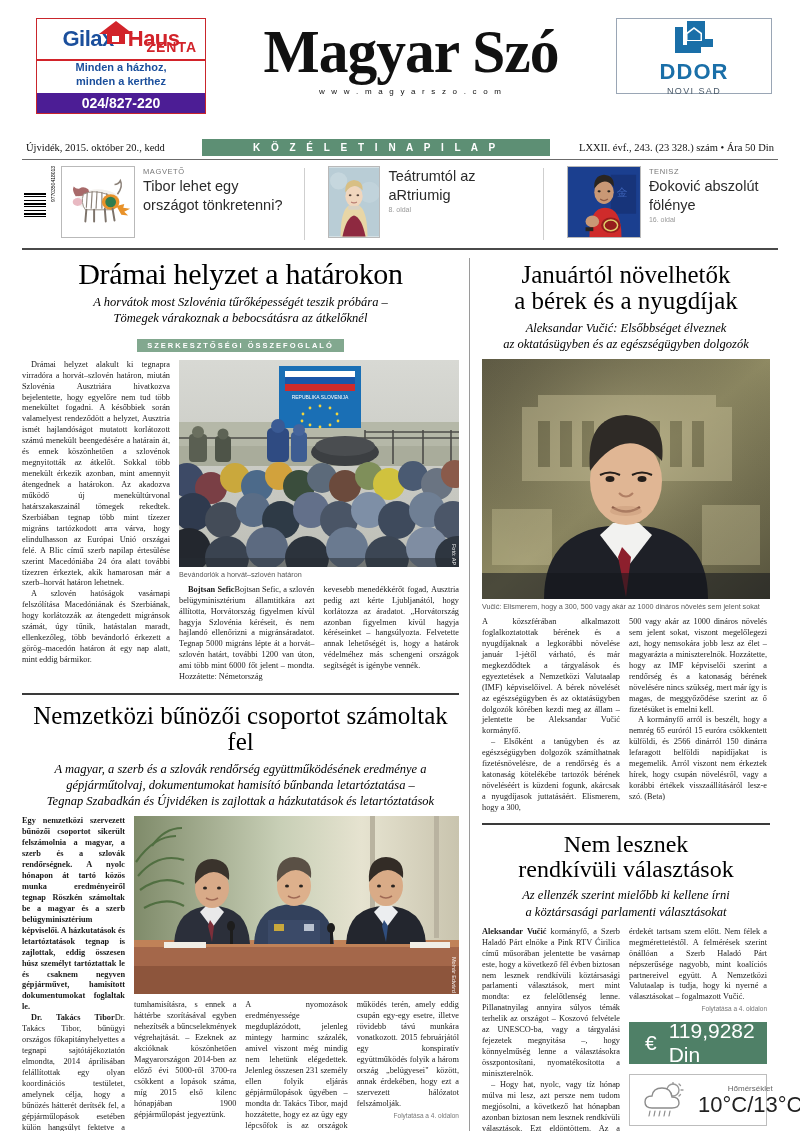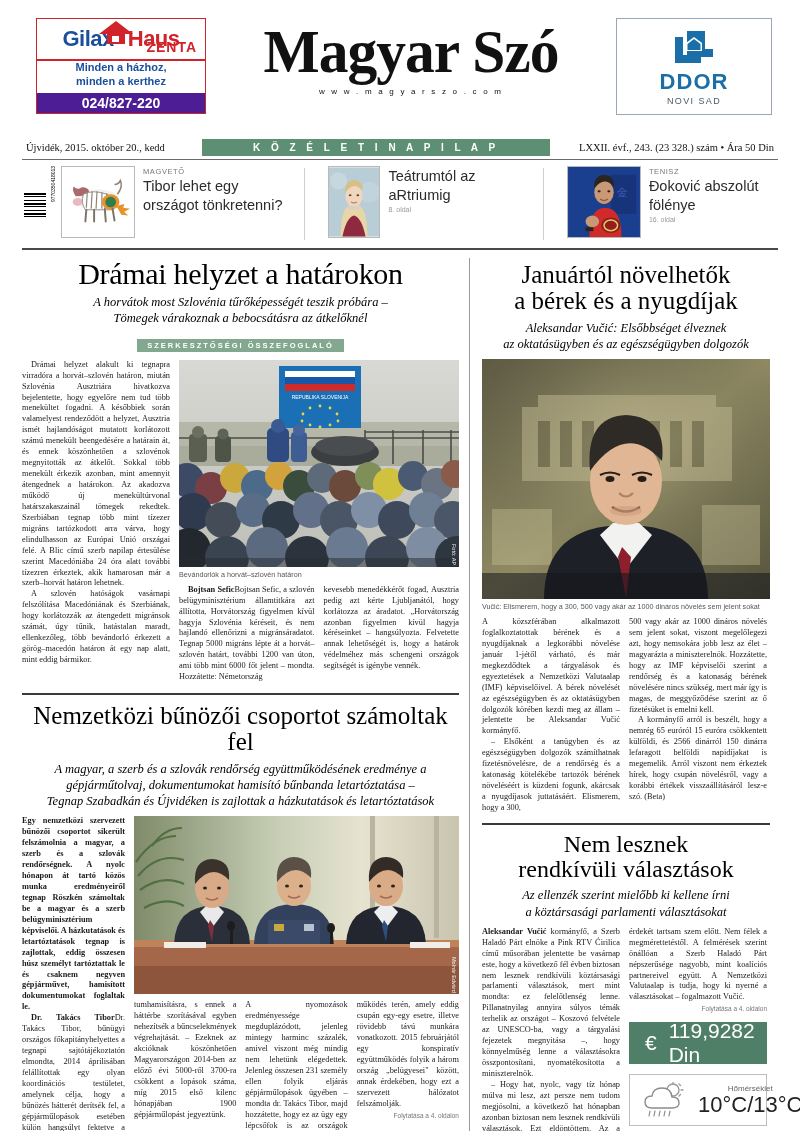--- a/index.html
+++ b/index.html
@@ -34,21 +34,21 @@
   .ad-bot span { font-family:"Liberation Sans",sans-serif; font-weight:bold; font-size:14px; color:#fff; }
 
   .logo-wrap { flex: 1; text-align: center; padding-top: 4px; position: relative; }
   .logo-title {
     font-family: "Liberation Serif", serif; font-weight: bold;
     font-size: 62px; line-height: 0.95; letter-spacing: -1px;
     font-stretch: condensed; transform: scaleX(0.96); color: #111;
   }
   .logo-url { font-family:"Liberation Sans",sans-serif; font-size:8px; letter-spacing:2.2px; color:#111; margin-top: 6px; }
 
-  .ddor-box { width: 156px; height: 97px; border: 1px solid #9aa6b5; flex:none; display:flex; flex-direction:column; align-items:center; justify-content:center; margin-right: 6px; }
+  .ddor-box { width: 156px; height: 76px; border: 1px solid #9aa6b5; flex:none; display:flex; flex-direction:column; align-items:center; justify-content:center; margin-right: 6px; }
   .ddor-mark { width: 46px; height: 40px; position: relative; margin-bottom: 4px; }
   .ddor-text { font-family:"Liberation Sans",sans-serif; font-weight:bold; font-size:22px; color:#1a6fa8; letter-spacing:1px; line-height:1; }
   .ddor-sub { font-family:"Liberation Sans",sans-serif; font-size:9px; color:#4a5a6a; letter-spacing:1.4px; margin-top:3px;}
 
   
   .green-row { display:flex; align-items:center; height: 18px; margin-top: 2px; }
   .date-cell { width: 180px; font-family:"Liberation Serif",serif; font-size:10.5px; color:#111; padding-left: 4px; }
   .green-bar { flex:1; background:#5d8f74; height:17px; display:flex; align-items:center; justify-content:center; }
   .green-bar span { font-family:"Liberation Sans",sans-serif; font-size:10px; letter-spacing:4px; color:#fff; font-weight:600;}
   .issue-cell { width: 228px; text-align:right; font-family:"Liberation Serif",serif; font-size:10.5px; color:#111; padding-right:4px;}

